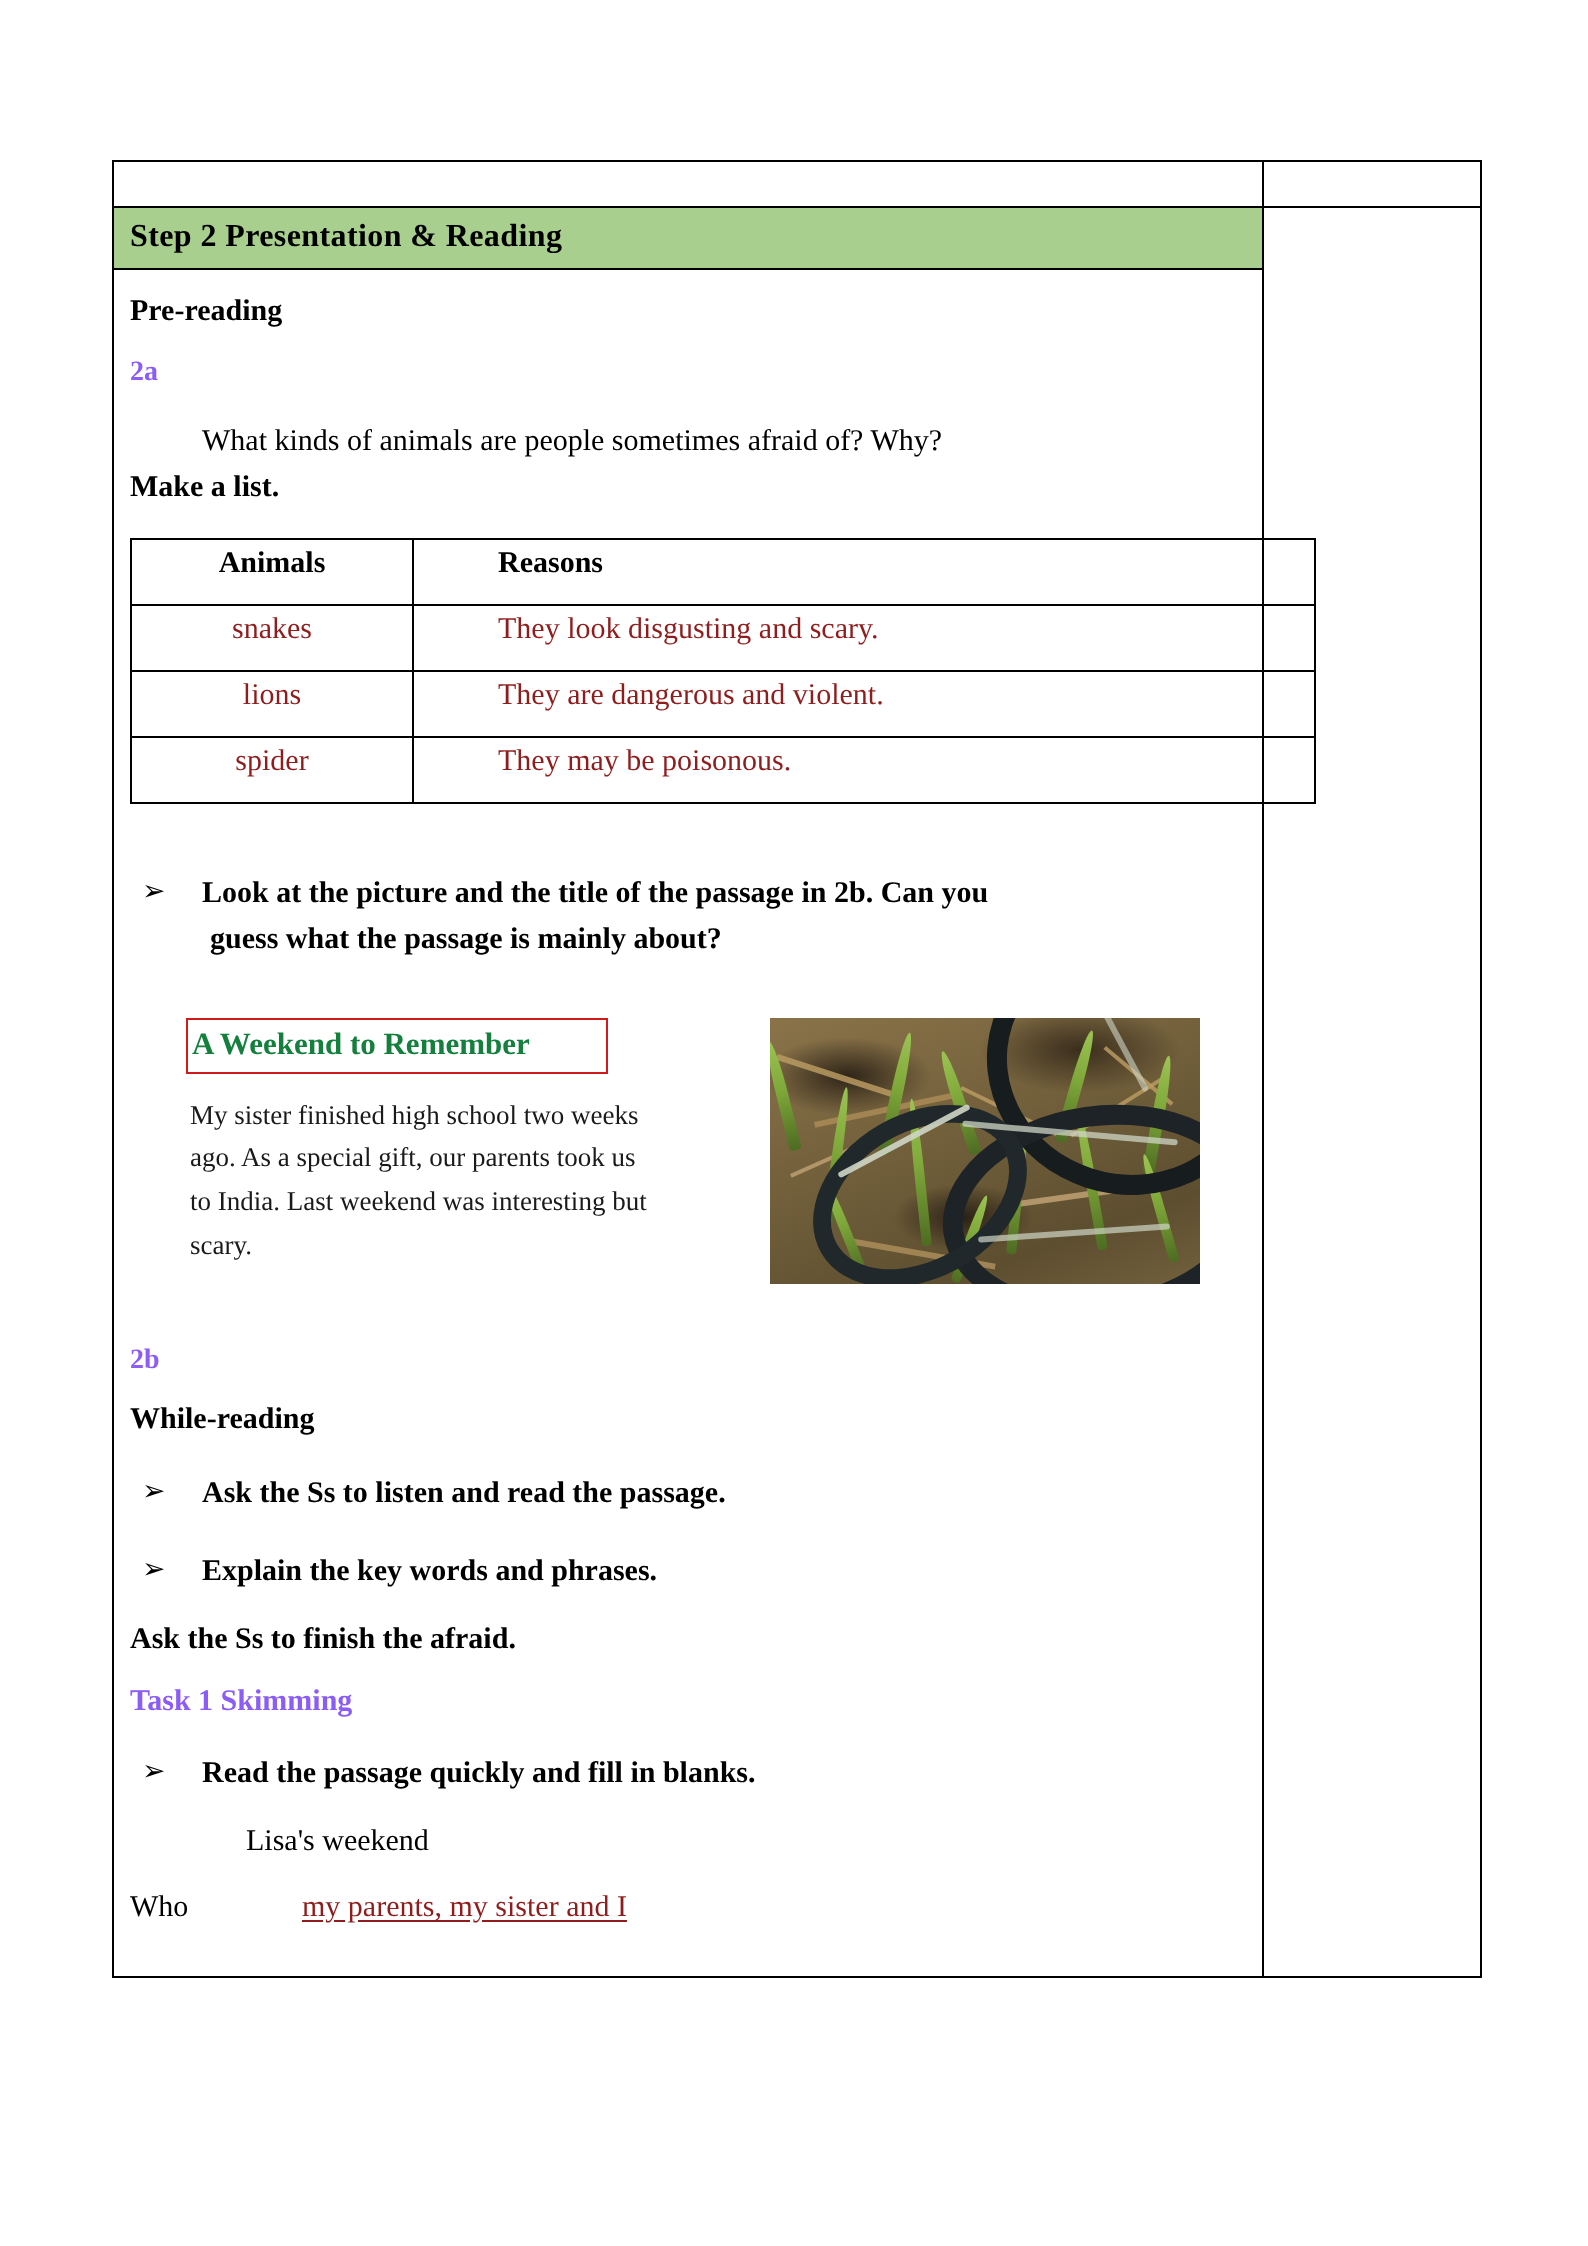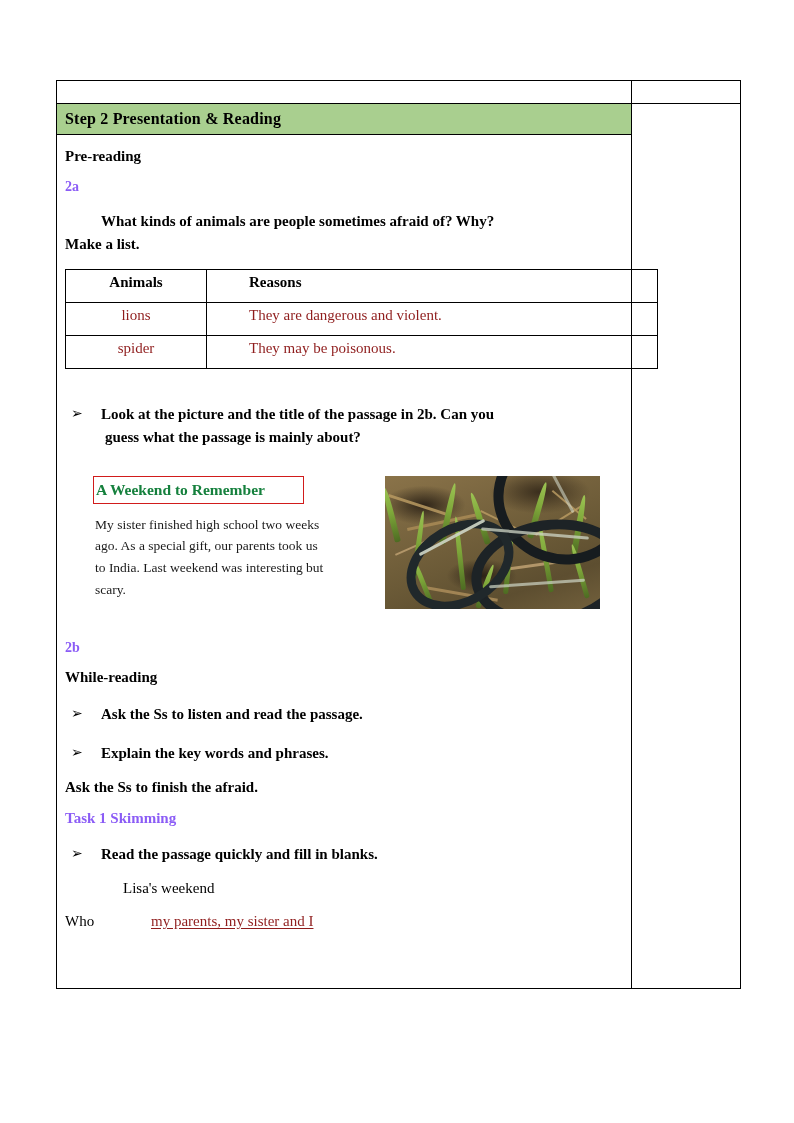--- a/index.html
+++ b/index.html
@@ -62,21 +62,21 @@
     line-height: 1.25;
   }
   .lbl-red {
     font-weight: bold;
     font-size: 14px;
     color: #8b5cf6;
     margin: 13px 0 0 0;
     line-height: 1.2;
   }
   .q-text {
-    font-weight: bold;
+    font-weight: normal;
     font-size: 15px;
     color: #000000;
     margin: 14px 0 0 0;
     line-height: 1.5;
     text-align: justify;
     text-indent: 36px;
   }
   .q-text2 {
     font-weight: bold;
     font-size: 15px;
@@ -256,20 +256,24 @@
         <div class="q-text2">Make a list.</div>
 
         <table class="animals-table">
           <thead>
             <tr>
               <td class="c-animal">Animals</td>
               <td class="c-reason">Reasons</td>
             </tr>
           </thead>
           <tbody>
+            <tr>
+              <td class="c-animal">snakes</td>
+              <td class="c-reason">They look disgusting and scary.</td>
+            </tr>
             <tr>
               <td class="c-animal">lions</td>
               <td class="c-reason">They are dangerous and violent.</td>
             </tr>
             <tr>
               <td class="c-animal">spider</td>
               <td class="c-reason">They may be poisonous.</td>
             </tr>
           </tbody>
         </table>

